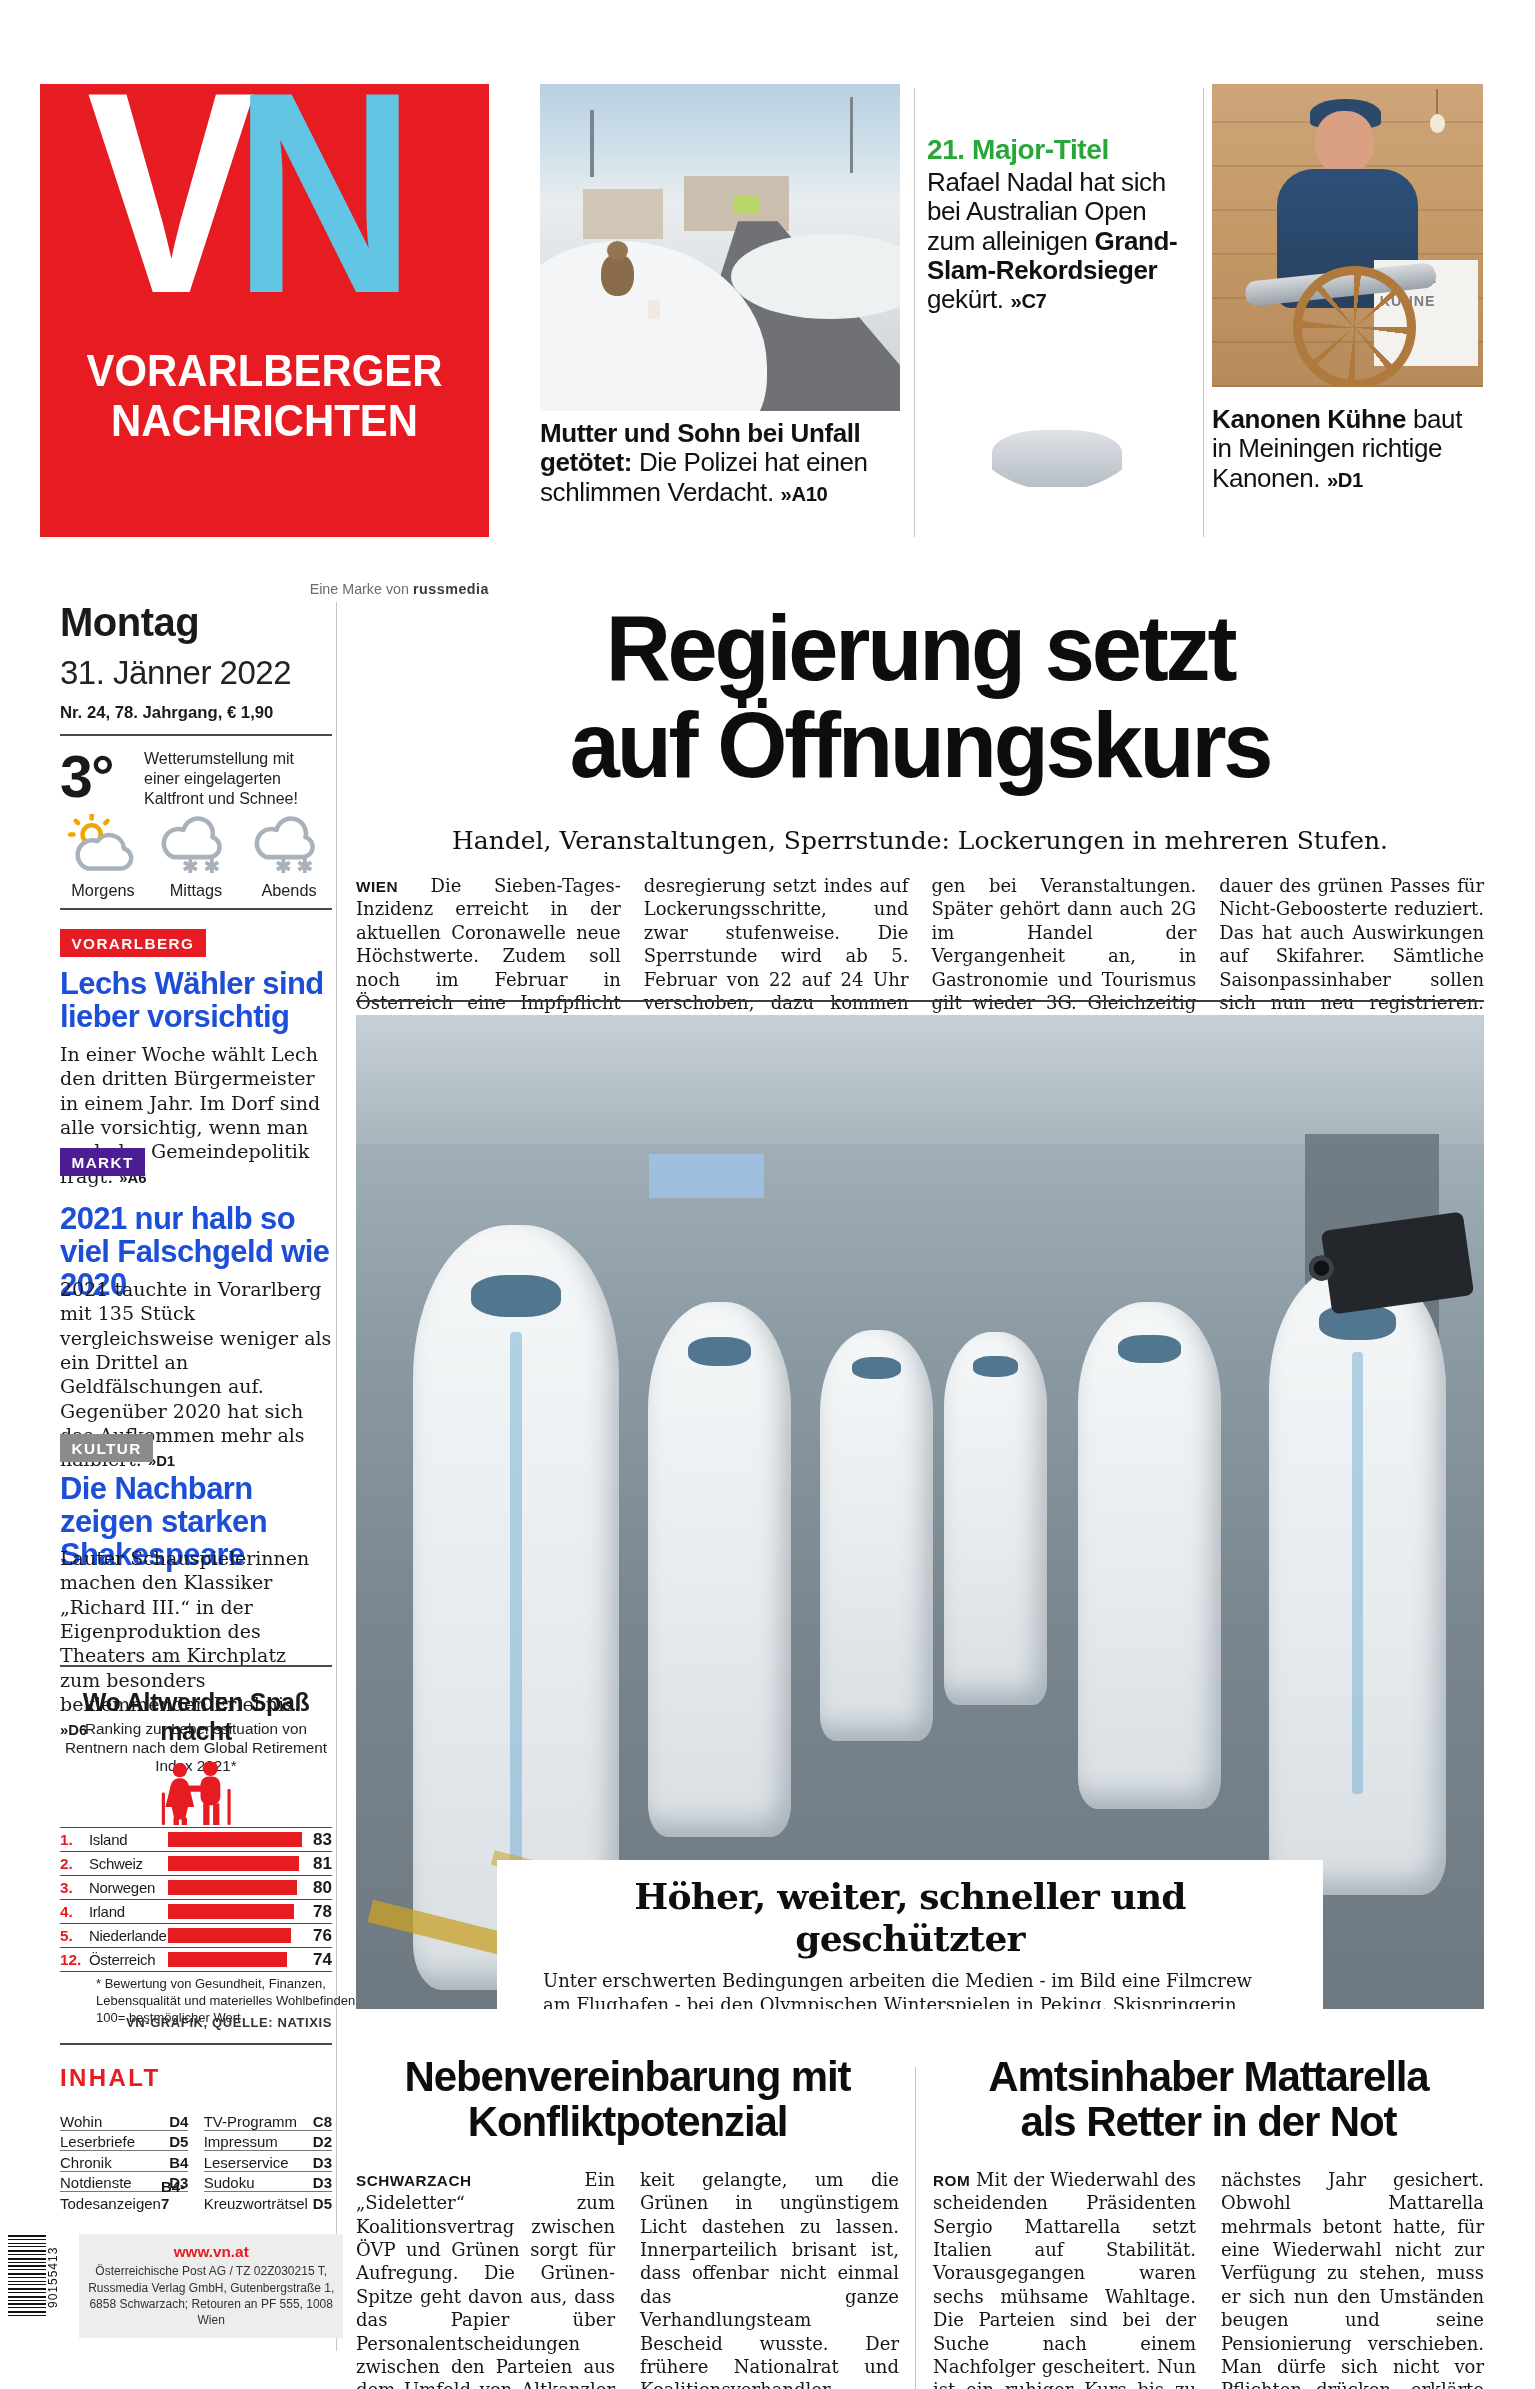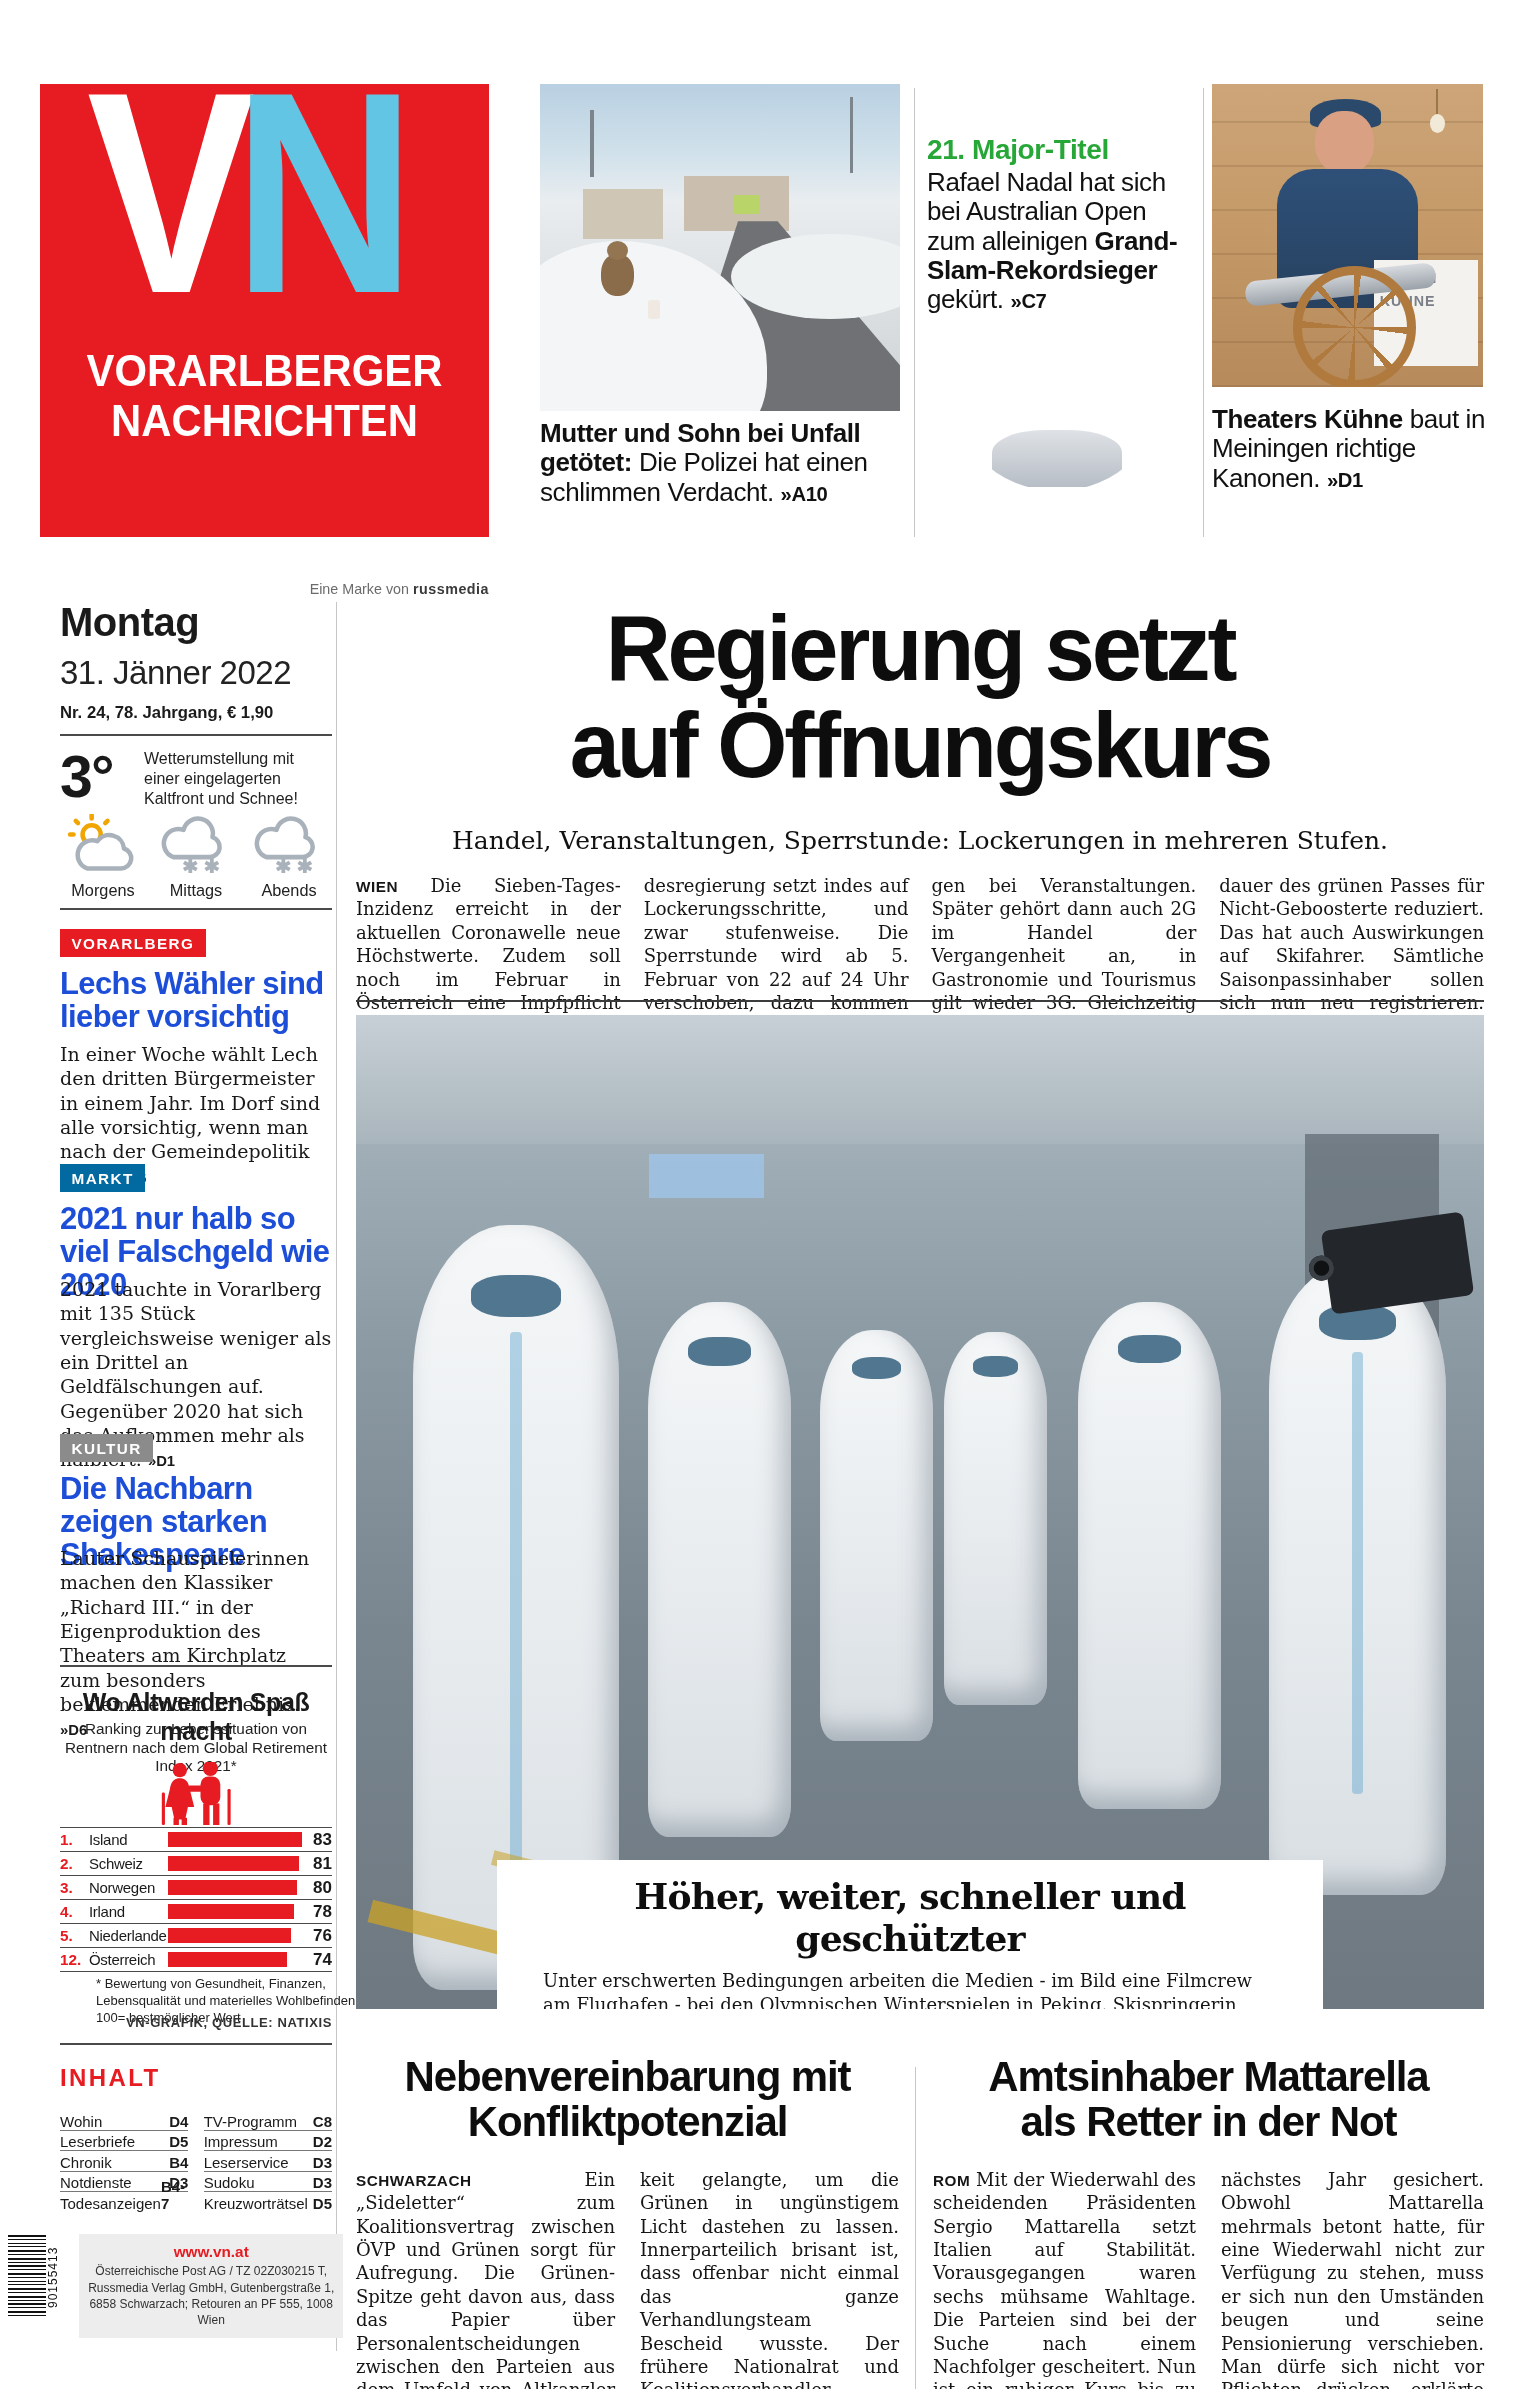--- a/index.html
+++ b/index.html
@@ -233,21 +233,21 @@
     <div class="kue-head"></div>
     <div class="kue-torso"></div>
     <div class="kue-sign">
       <div>KANON</div>
       <div>KÜHNE</div>
     </div>
     <div class="kue-barrel"></div>
     <div class="kue-wheel"></div>
   </div>
   <div class="abs teaser" style="left:1212px;top:405px;width:275px;">
-    <b>Theaters Kühne</b><span> baut in Meiningen richtige Kanonen. </span><span class="pageref">»D1</span>
+    <b>Kanonen Kühne</b><span> baut in Meiningen richtige Kanonen. </span><span class="pageref">»D1</span>
   </div>
 
 
   <div class="vline" style="left:336px;top:602px;height:1749px;"></div>
 
   <div class="abs col-left">
     <div class="masthead-day">Montag</div>
     <div class="masthead-date">31. Jänner 2022</div>
     <div class="masthead-issue">Nr. 24, 78. Jahrgang, € 1,90</div>
     <div class="lc-hr" style="top:134px;"></div>
@@ -284,21 +284,21 @@
       </div>
     </div>
     <div class="lc-hr" style="top:308px;"></div>
 
     <div class="tag" style="top:329px;background:#e71b22;">VORARLBERG</div>
     <div class="sb-head" style="top:367px;">Lechs Wähler sind lieber vorsichtig</div>
     <div class="sb-body serif" style="top:442px;">
       <span>In einer Woche wählt Lech den dritten Bürgermeister in einem Jahr. Im Dorf sind alle vorsichtig, wenn man nach der Gemeindepolitik fragt. </span><span class="pageref" style="font-family:'Liberation Sans',sans-serif;">»A6</span>
     </div>
 
-    <div class="tag" style="top:564px;background:#0369a1;">MARKT</div>
+    <div class="tag" style="top:548px;background:#4c1d95;">MARKT</div>
     <div class="sb-head" style="top:602px;">2021 nur halb so viel Falschgeld wie 2020</div>
     <div class="sb-body serif" style="top:677px;">
       <span>2021 tauchte in Vorarlberg mit 135 Stück vergleichsweise weniger als ein Drittel an Geldfälschungen auf. Gegenüber 2020 hat sich das Aufkommen mehr als halbiert. </span><span class="pageref" style="font-family:'Liberation Sans',sans-serif;">»D1</span>
     </div>
 
     <div class="tag" style="top:834px;background:#8b8b8b;">KULTUR</div>
     <div class="sb-head" style="top:872px;">Die Nachbarn zeigen starken Shakespeare</div>
     <div class="sb-body serif" style="top:946px;">
       <span>Lauter Schauspielerinnen machen den Klassiker „Richard III.“ in der Eigenproduktion des Theaters am Kirchplatz zum besonders beklemmenden Erlebnis. </span><span class="pageref" style="font-family:'Liberation Sans',sans-serif;">»D6</span>
     </div>

